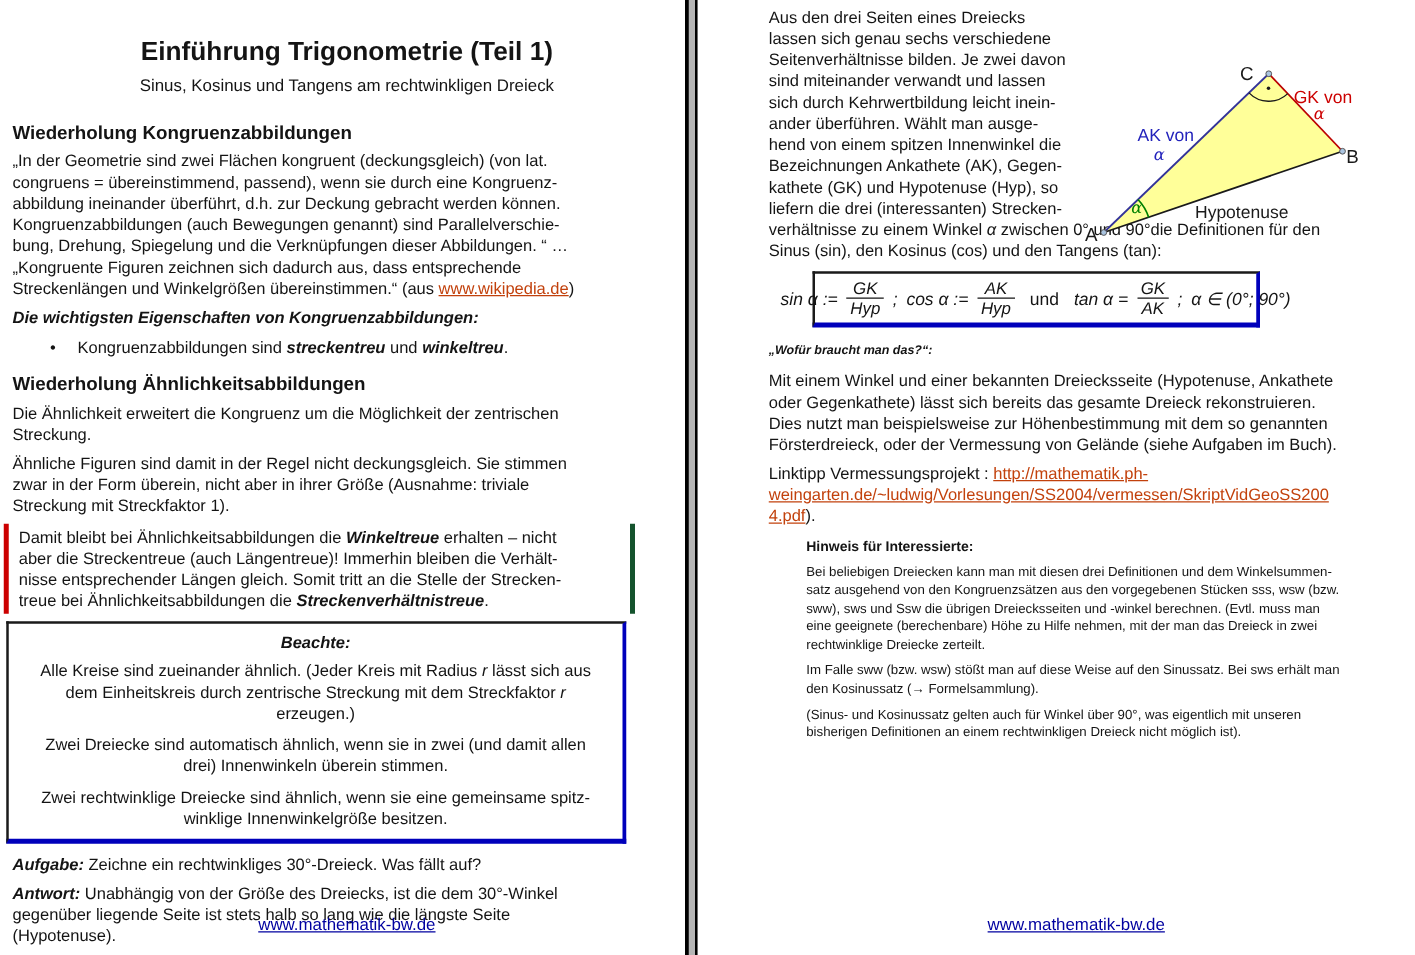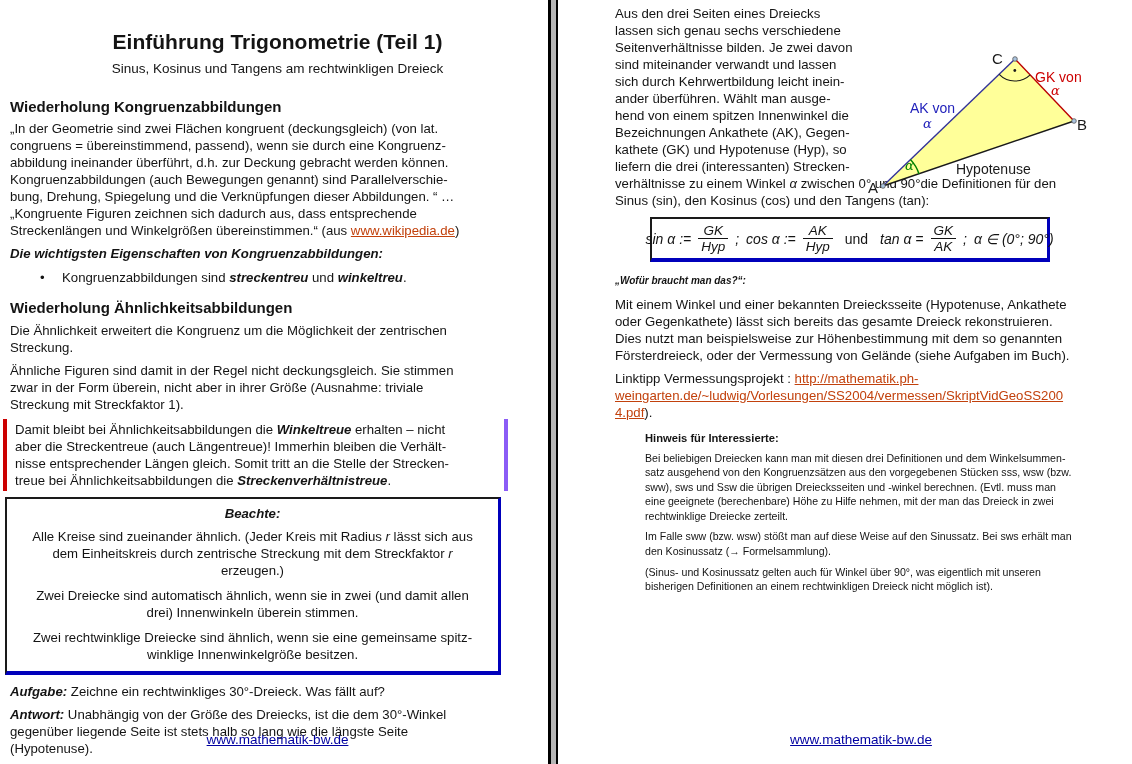--- a/index.html
+++ b/index.html
@@ -28,38 +28,38 @@
   .h-section{margin:22px 0 0;font-size:15px;line-height:18px;font-weight:bold}
   .h-section.mt2{margin-top:13px}
   .bi-head{margin:6px 0 0;font-size:13.2px;line-height:17.5px;font-weight:bold;font-style:italic}
   .mt4{margin-top:4px}.mt5{margin-top:5px}.mt6{margin-top:6px}.mt8{margin-top:8px}.mt10{margin-top:10px}
 
   .bullet-row{margin:6px 0 0;padding-left:30px;display:flex}
   .bullet-dot{width:22px;flex:none;font-size:13.2px;line-height:17px}
 
   .red-note{
     margin:6px 0 0 -7px;width:505px;box-sizing:border-box;
-    border-left:4px solid #cc0000;border-right:4px solid #8b5cf6;
+    border-left:4px solid #cc0000;border-right:4px solid #14532d;
     padding:2px 8px;
   }
   .beachte-box{
     margin:6px 0 0 -5px;width:496px;box-sizing:border-box;
     border-top:2px solid #1a1a1a;border-left:2px solid #1a1a1a;
     border-right:3px solid #0000bb;border-bottom:4px solid #0000bb;
     padding:4px 9px 8px;
     text-align:center;
   }
   .footer{position:absolute;top:732px;left:0;width:100%;text-align:center;font-size:13.5px}
   .footer .seg-link,.footer span{color:#0000a0;text-decoration:underline}
 
   .rp-heading{margin:25px 0 0;font-size:15px;line-height:18px;font-weight:bold}
   .figure{position:absolute;left:248px;top:40px;width:240px;height:168px}
 
   .formula-box{
-    margin:8px 0 0 35px;width:400px;box-sizing:border-box;
+    margin:8px 0 0 35px;width:358px;box-sizing:border-box;
     border-top:2px solid #1a1a1a;border-left:2px solid #1a1a1a;
     border-right:3px solid #0000bb;border-bottom:4px solid #0000bb;
     padding:4px 21px;display:flex;align-items:center;justify-content:center;gap:7px;
     font-size:14px;
   }
   .math{font-style:italic;white-space:nowrap}
   .upright{font-style:normal;margin:0 5px;white-space:nowrap}
   .frac{display:inline-block;text-align:center;vertical-align:middle;font-style:italic;line-height:15px;font-size:13.5px}
   .frac .num{display:block;border-bottom:1px solid #141414;padding:0 3px}
   .frac .den{display:block;padding:0 3px}

